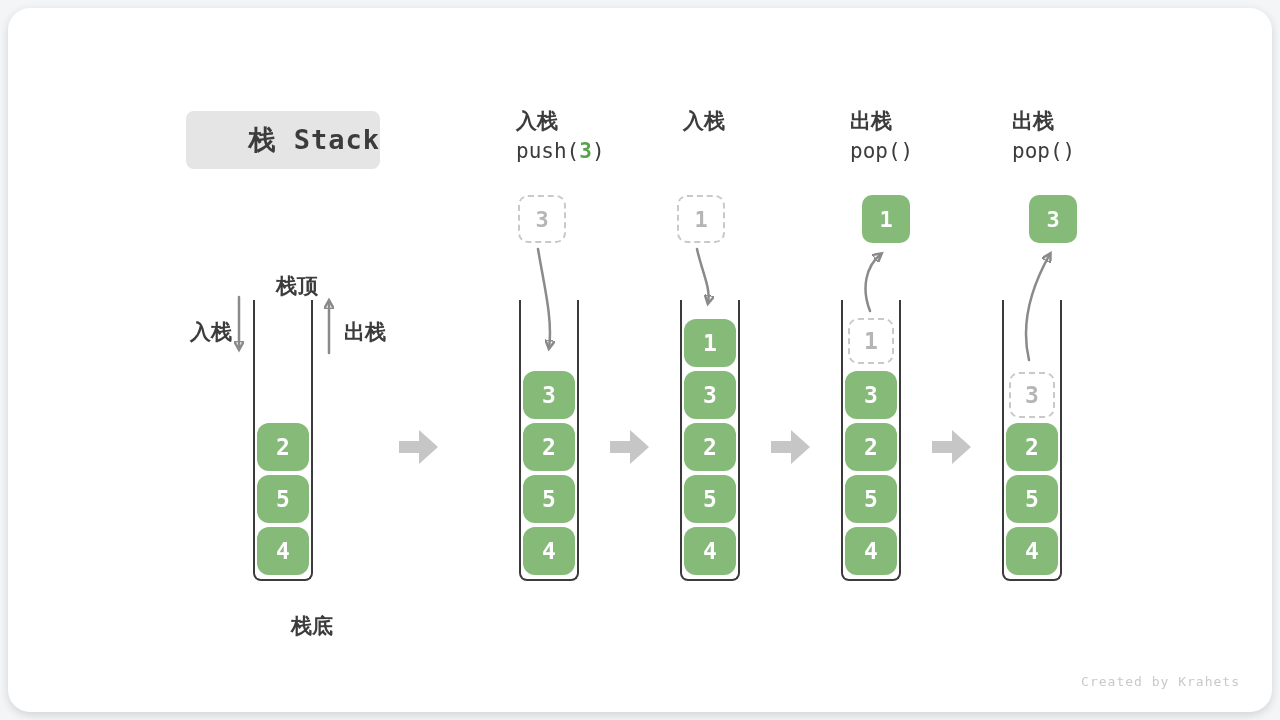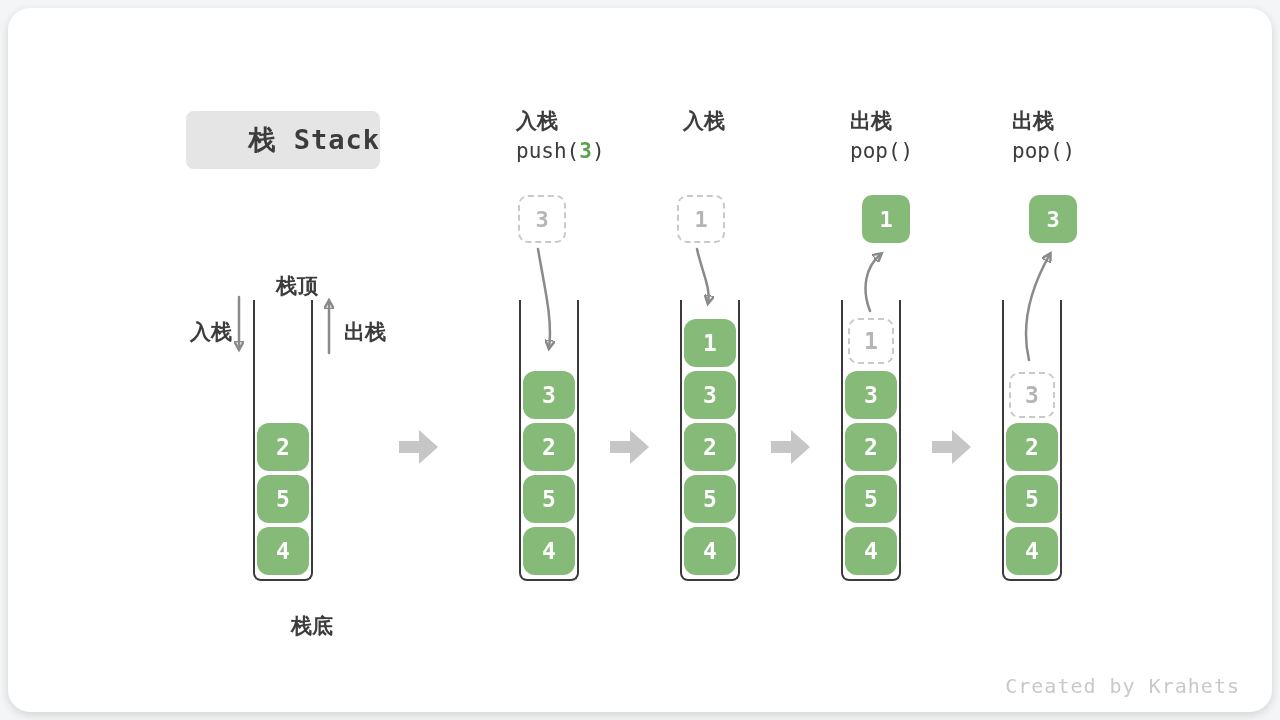--- a/index.html
+++ b/index.html
@@ -46,21 +46,21 @@
              display:flex;align-items:center;justify-content:center;
              font-family:"DejaVu Sans Mono",monospace;font-size:22px;font-weight:bold;}
   .float-box.dashed{border:2px dashed var(--ghost-border);background:#fff;color:var(--ghost-text);}
   .float-box.solid{background:var(--green);color:#ffffff;}
 
   .overlay{position:absolute;left:0;top:0;width:1280px;height:720px;pointer-events:none;}
   .overlay path{stroke:var(--arrow);stroke-width:2.5;fill:none;stroke-linecap:round;}
   .overlay .blk{fill:var(--block-arrow);stroke:none;}
 
   .footer{position:absolute;right:40px;top:674px;font-family:"DejaVu Sans Mono",monospace;
-          font-size:20px;color:var(--footer-text);letter-spacing:1px;}
+          font-size:13px;color:var(--footer-text);letter-spacing:1px;}
 </style>
 </head>
 <body>
 
 <div class="canvas">
   <div class="card"></div>
 
   <div class="title-box">
     <span>栈 Stack</span>
   </div>

